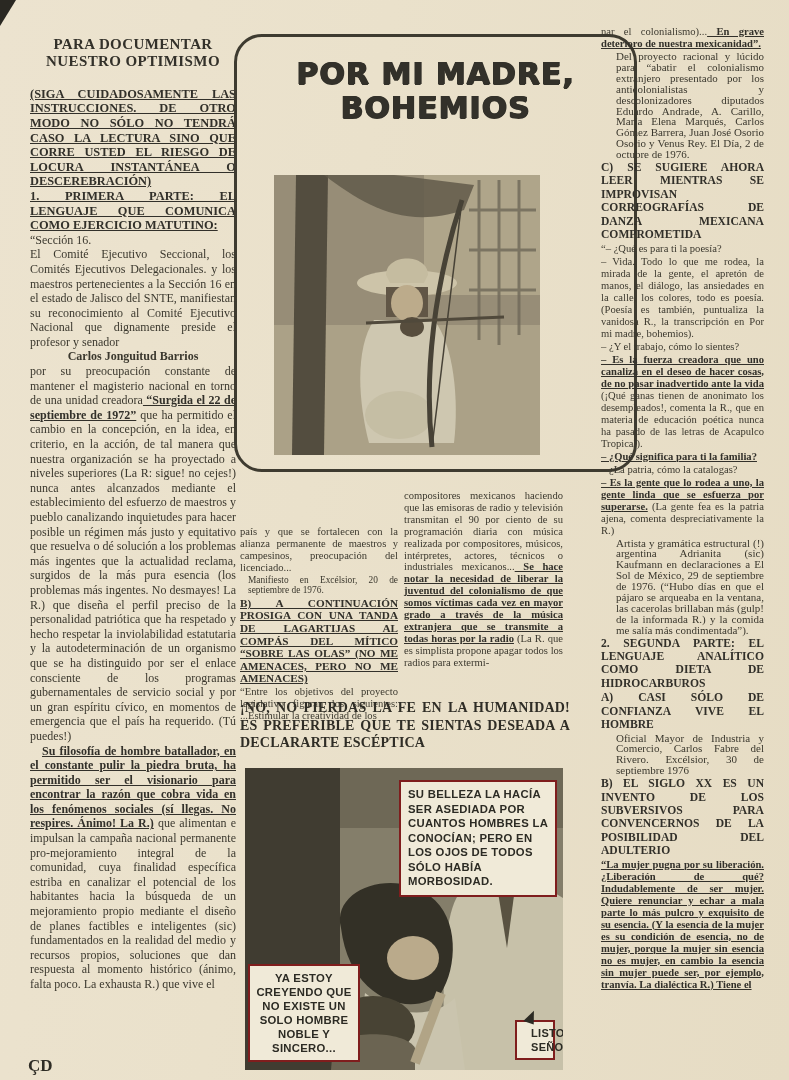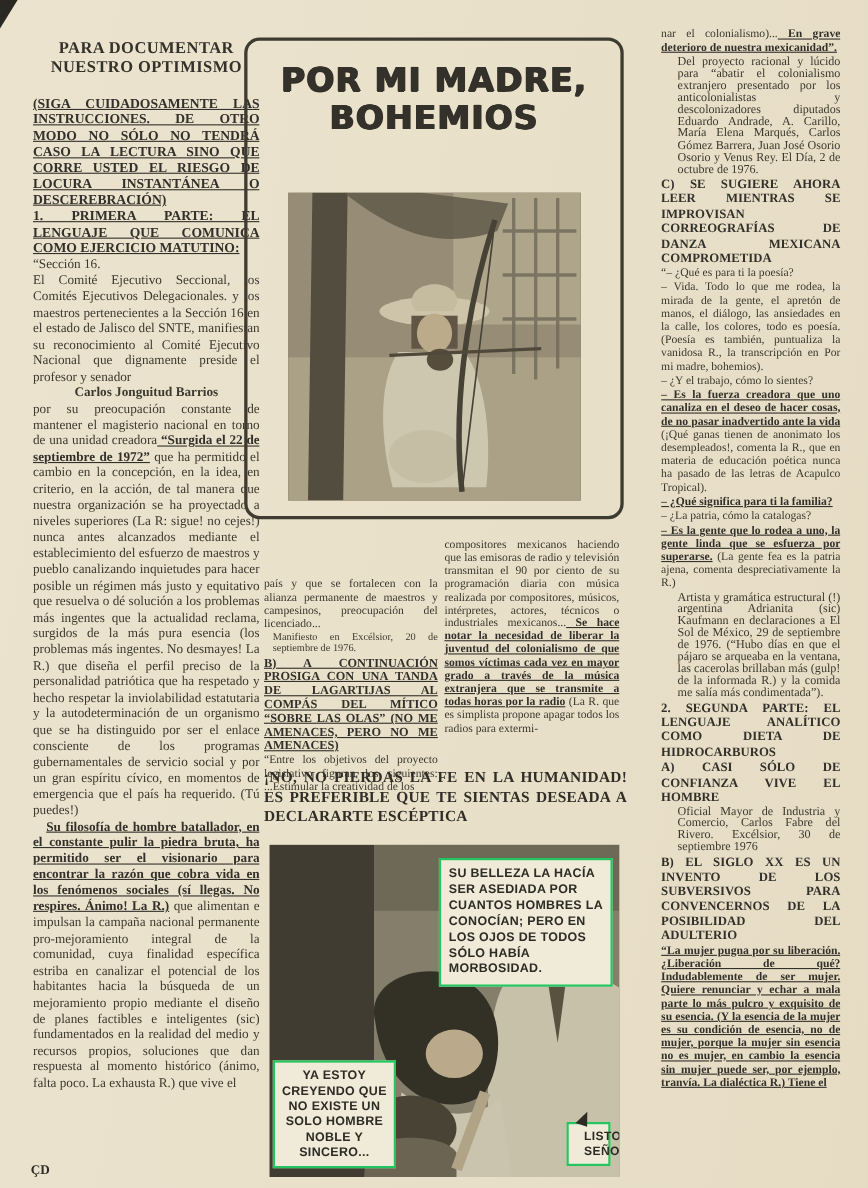--- a/index.html
+++ b/index.html
@@ -26,26 +26,26 @@
     letter-spacing:.4px; color:#33312a; margin-bottom:16px; padding:0 6px;
   }
   .para{ color:#3b382e; }
   .para.bold, span.bold{ font-weight:bold; color:#32302a;text-decoration:underline; }
   .para.boldhead{ font-weight:bold; color:#32302a; }
   .para.center{ text-align:center; font-weight:bold; }
   .para.cite{ font-size:9.7px; line-height:11.2px; padding-left:16px; }
   .para.indent{ text-indent:12px; }
   .leftcol .para.bold{ font-size:12.4px; }
   .footer-mark{ position:absolute; left:28px; top:1056px; font-weight:bold;
-    font-size:12px; color:#2e2c25; }
+    font-size:17px; color:#2e2c25; }
 
   
   .feature-frame{
-    position:absolute; left:222px; top:34px; width:345px; height:438px;
-    border:3px solid #3e3b30; border-radius:14px;
+    position:absolute; left:234px; top:34px; width:403px; height:438px;
+    border:3px solid #3e3b30; border-radius:28px;
   }
   .feature-title{
     margin-top:20px; text-align:center;
     font-family:"DejaVu Sans", sans-serif; font-weight:bold;
     font-size:30px; line-height:1.12; letter-spacing:1px; color:#33312a;
     text-shadow:1px 0 currentColor, -0.5px 0 currentColor, 0 0.5px currentColor;
   }
   .photo-archer{
     position:absolute; left:37px; top:138px; width:266px; height:280px;
     background:#a79d87; overflow:hidden; box-shadow:0 0 0 1px #8d8470 inset;
@@ -64,21 +64,21 @@
     font-weight:bold; font-size:14px; line-height:17.5px; text-align:justify;
     color:#2f2d26; letter-spacing:.2px;
   }
 
   
   .photo-story{
     position:absolute; left:245px; top:768px; width:318px; height:302px;
     background:#756d5c; overflow:hidden; box-shadow:0 0 0 1px #5c5546 inset;
   }
   .caption-box{
-    position:absolute; background:#f0ead8; border:2px solid #22c55e;
+    position:absolute; background:#f0ead8; border:2px solid #7f1d1d;
     font-family:"Liberation Sans", sans-serif; font-weight:bold;
     color:#2c2b24; letter-spacing:.3px;
   }
   .caption-top{ right:6px; top:12px; width:158px; padding:5px 6px 6px 7px;
     font-size:11.3px; line-height:14.5px; }
   .caption-bottom-left{ left:3px; bottom:8px; width:112px; padding:5px 4px;
     font-size:11.3px; line-height:14px; text-align:center; }
   .caption-listo{ right:8px; bottom:10px; width:40px; padding:4px 14px;
     font-size:11px; line-height:14px; }
   .caption-listo .tail{ position:absolute; left:8px; top:-12px; width:0; height:0;

